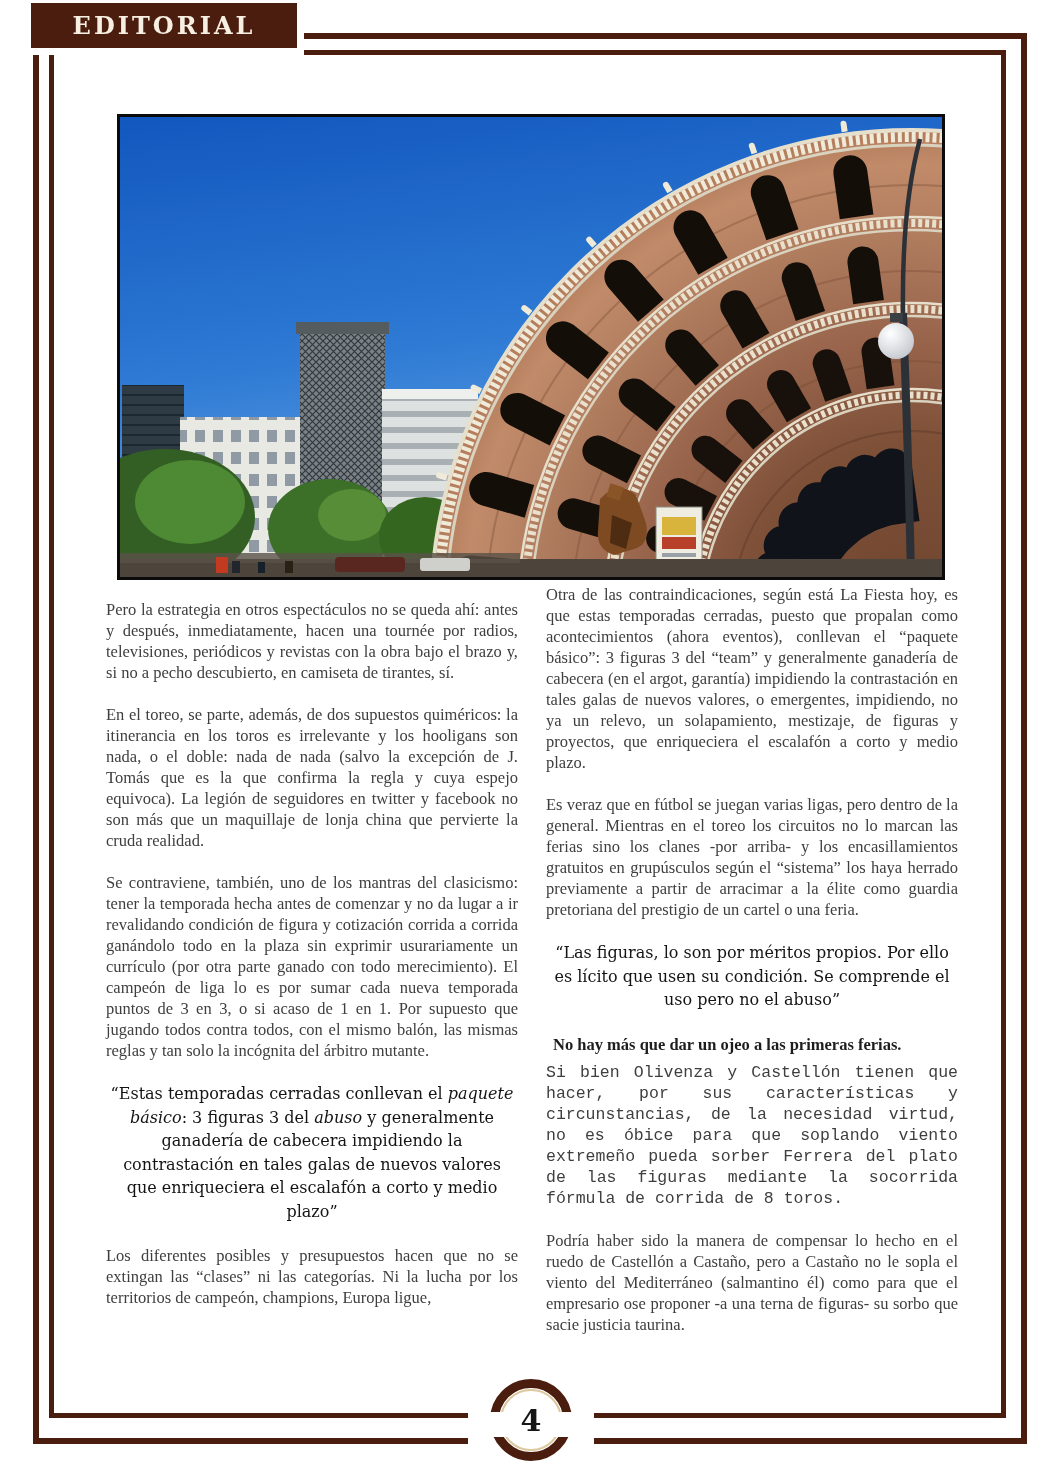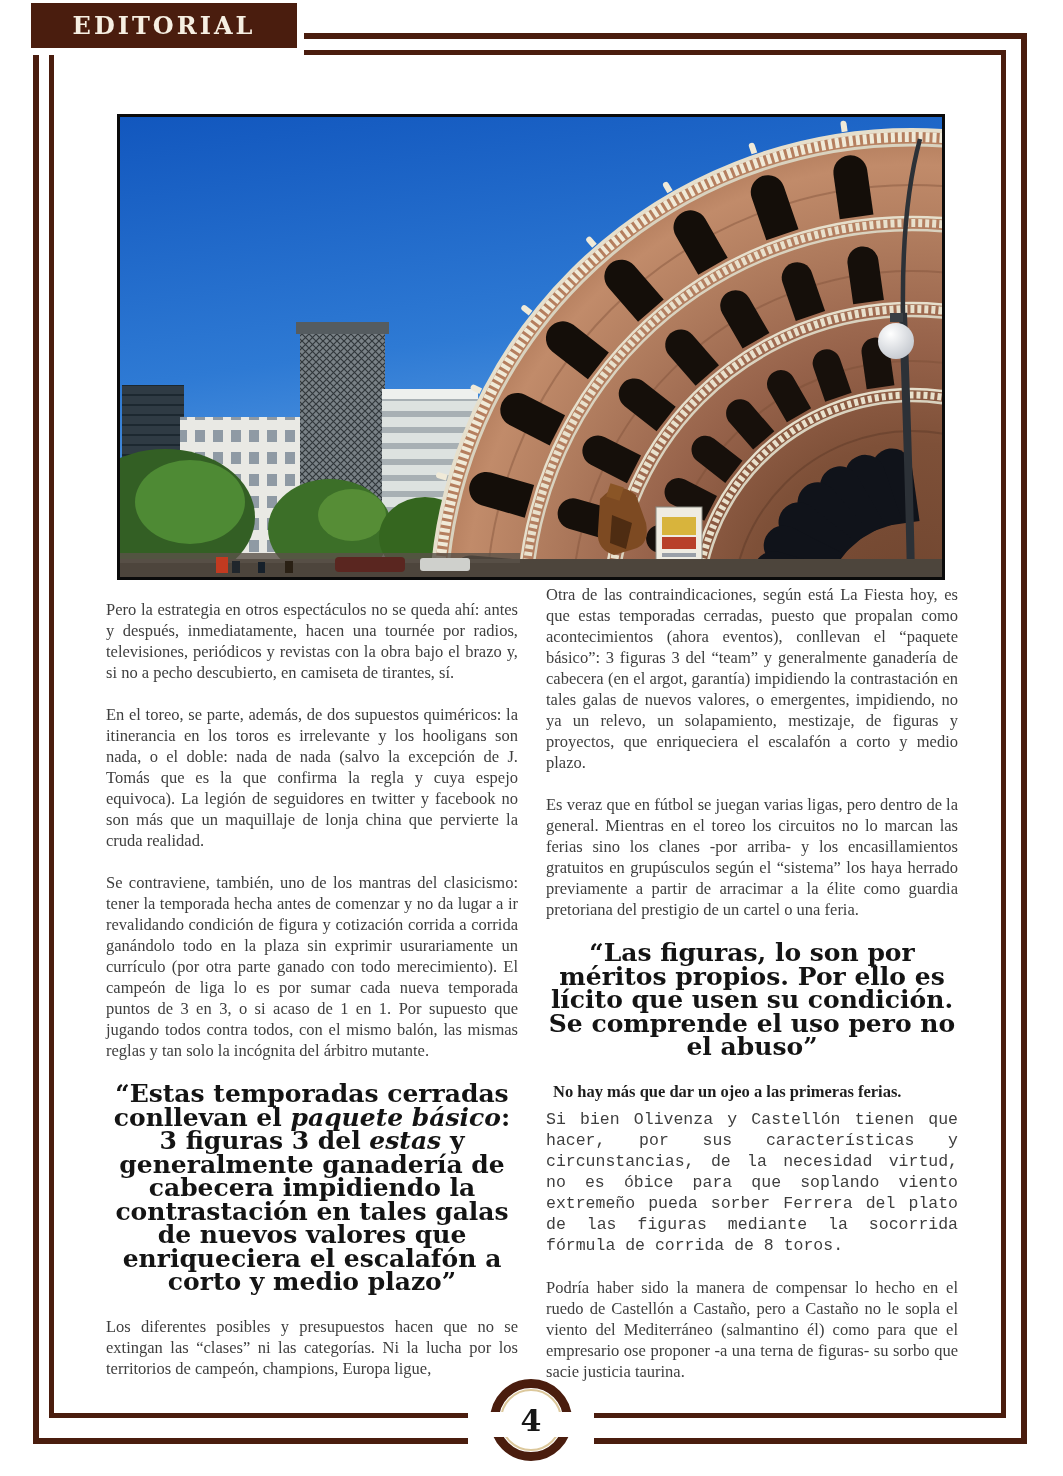--- a/index.html
+++ b/index.html
@@ -15,22 +15,22 @@
   .photo{position:absolute;left:117px;top:114px;width:822px;height:460px;border:3px solid #0b0b0b;
          background:#2d77d2;}
   .photo svg{display:block;width:822px;height:460px;}
   .col{position:absolute;width:412px;color:#3e3e3e;font-size:16.5px;line-height:21px;
        text-align:justify;}
   .col-left{left:106px;top:599px;}
   .col-right{left:546px;top:584px;}
   .body-p{margin:0 0 21px 0;}
   .body-p.lead-s{margin:7px;font-weight:bold;color:#1d1d1d;}
   .body-p.after-lead{margin-top:0;font-family:Liberation Mono, monospace;}
-  .pull-quote{font-family:"DejaVu Serif",serif;font-weight:bold;color:#141414;
-              font-size:25px;line-height:23.5px;text-align:center;margin:10px 0 22px 0;}
+  .pull-quote{font-family:"DejaVu Serif",serif;font-weight:normal;color:#141414;
+              font-size:16px;line-height:23.5px;text-align:center;margin:10px 0 22px 0;}
   .pull-quote em{font-style:italic;}
   .footer-blocker{position:absolute;left:468px;top:1404px;width:126px;height:46px;background:#fff;}
   .footer-circle{position:absolute;left:490px;top:1379px;width:82px;height:82px;box-sizing:border-box;
                  border:9px solid #4a1d0e;border-radius:50%;}
   .footer-circle-inner{position:absolute;left:500px;top:1389px;width:62px;height:62px;box-sizing:border-box;
                  border:2px solid #dcc89c;border-radius:50%;}
   .footer-band{position:absolute;left:473px;top:1412px;width:116px;height:25px;background:#fff;}
   .page-number{position:absolute;left:490px;top:1406px;width:82px;text-align:center;
                font-family:"DejaVu Serif",serif;font-weight:bold;font-size:30px;line-height:30px;color:#161616;}
 </style>
@@ -205,21 +205,21 @@
       </g>
     </svg>
   </div>
 
   <div class="col col-left">
     <div>
         <p class="body-p">Pero la estrategia en otros espectáculos no se queda ahí: antes y después, inmediatamente, hacen una tournée por radios, televisiones, periódicos y revistas con la obra bajo el brazo y, si no a pecho descubierto, en camiseta de tirantes, sí.</p>
         <p class="body-p">En el toreo, se parte, además, de dos supuestos quiméricos: la itinerancia en los toros es irrelevante y los hooligans son nada, o el doble: nada de nada (salvo la excepción de J. Tomás que es la que confirma la regla y cuya espejo equivoca). La legión de seguidores en twitter y facebook no son más que un maquillaje de lonja china que pervierte la cruda realidad.</p>
         <p class="body-p">Se contraviene, también, uno de los mantras del clasicismo: tener la temporada hecha antes de comenzar y no da lugar a ir revalidando condición de figura y cotización corrida a corrida ganándolo todo en la plaza sin exprimir usurariamente un currículo (por otra parte ganado con todo merecimiento). El campeón de liga lo es por sumar cada nueva temporada puntos de 3 en 3, o si acaso de 1 en 1. Por supuesto que jugando todos contra todos, con el mismo balón, las mismas reglas y tan solo la incógnita del árbitro mutante.</p>
       </div>
-    <div class="pull-quote"><span>“Estas temporadas cerradas conllevan el </span><em>paquete básico</em><span>: 3 figuras 3 del </span><em>estas</em><span> y generalmente ganadería de cabecera impidiendo la contrastación en tales galas de nuevos valores que enriqueciera el escalafón a corto y medio plazo”</span></div>
+    <div class="pull-quote"><span>“Estas temporadas cerradas conllevan el </span><em>paquete básico</em><span>: 3 figuras 3 del </span><em>abuso</em><span> y generalmente ganadería de cabecera impidiendo la contrastación en tales galas de nuevos valores que enriqueciera el escalafón a corto y medio plazo”</span></div>
     <div>
         <p class="body-p">Los diferentes posibles y presupuestos hacen que no se extingan las “clases” ni las categorías. Ni la lucha por los territorios de campeón, champions, Europa ligue,</p>
       </div>
   </div>
 
   <div class="col col-right">
     <div>
         <p class="body-p">Otra de las contraindicaciones, según está La Fiesta hoy, es que estas temporadas cerradas, puesto que propalan como acontecimientos (ahora eventos), conllevan el “paquete básico”: 3 figuras 3 del “team” y generalmente ganadería de cabecera (en el argot, garantía) impidiendo la contrastación en tales galas de nuevos valores, o emergentes, impidiendo, no ya un relevo, un solapamiento, mestizaje, de figuras y proyectos, que enriqueciera el escalafón a corto y medio plazo.</p>
         <p class="body-p">Es veraz que en fútbol se juegan varias ligas, pero dentro de la general. Mientras en el toreo los circuitos no lo marcan las ferias sino los clanes -por arriba- y los encasillamientos gratuitos en grupúsculos según el “sistema” los haya herrado previamente a partir de arracimar a la élite como guardia pretoriana del prestigio de un cartel o una feria.</p>
       </div>

